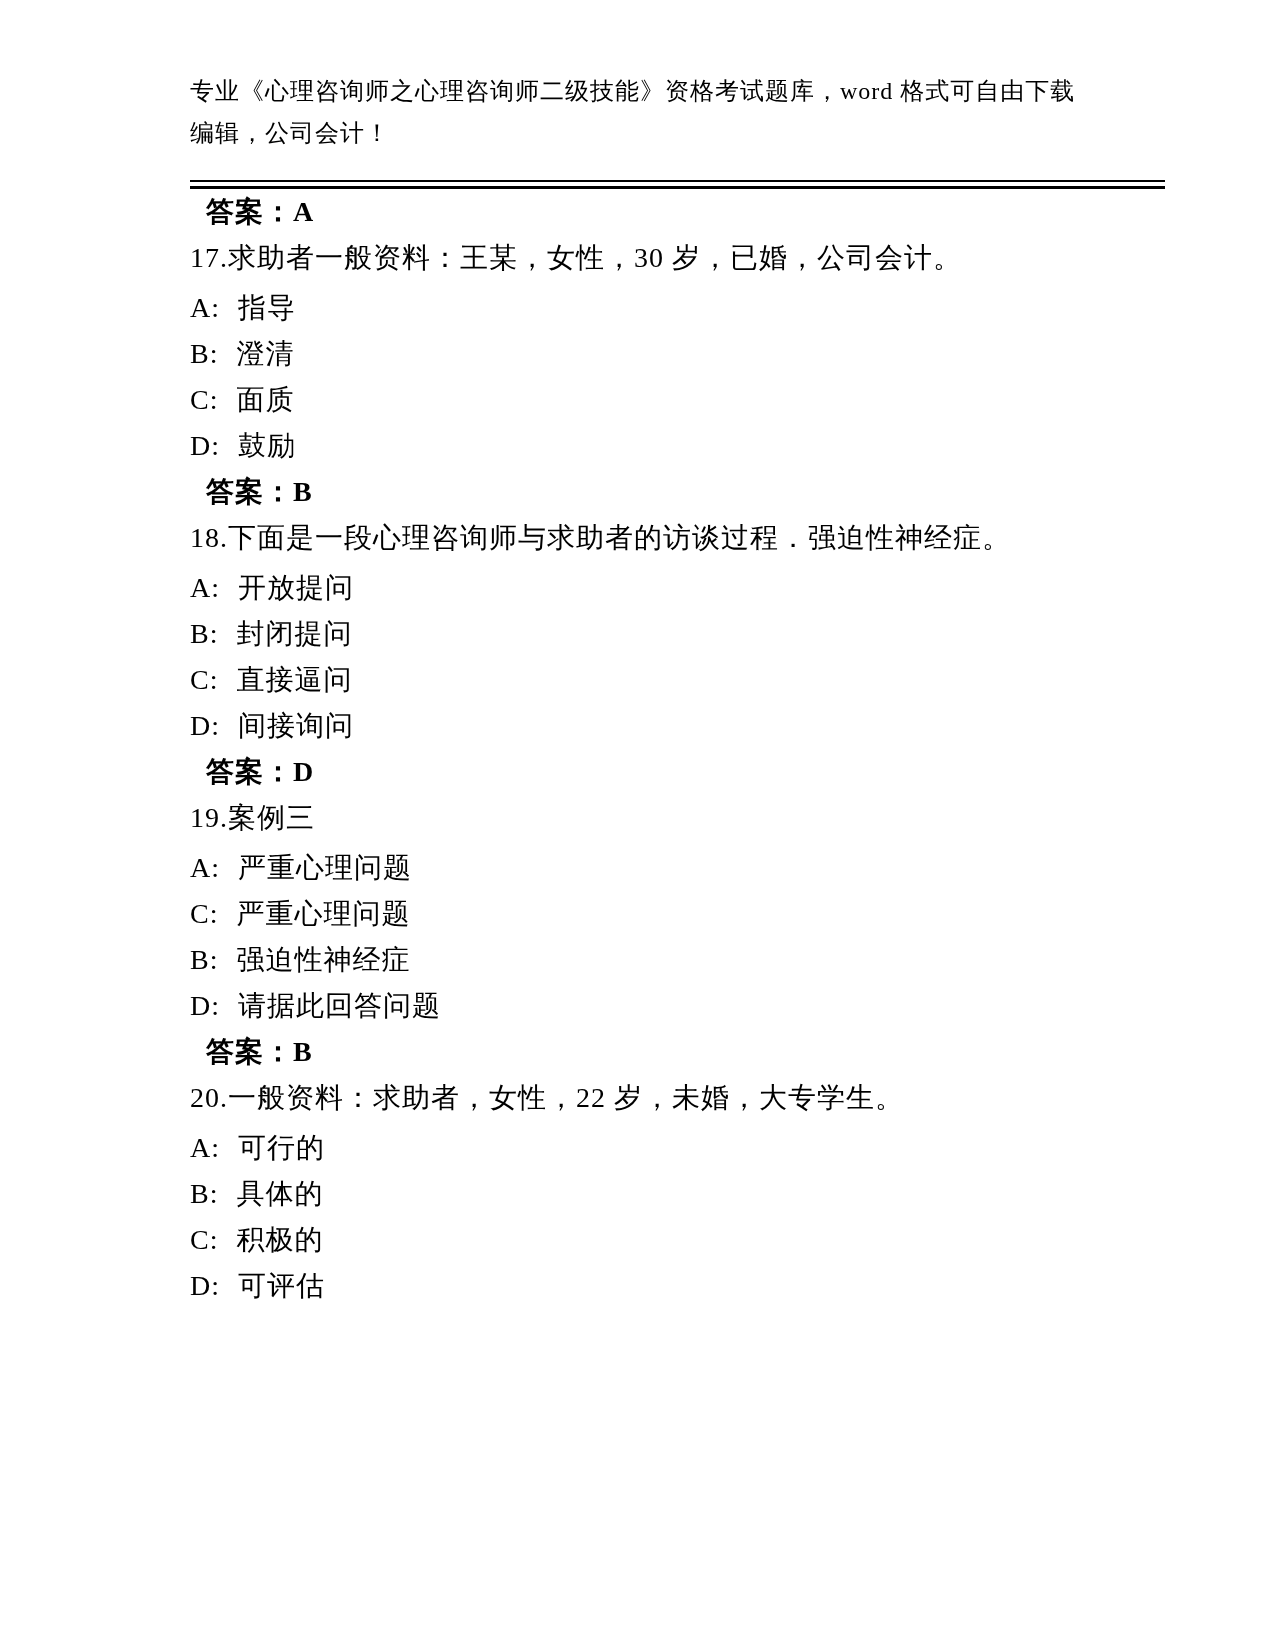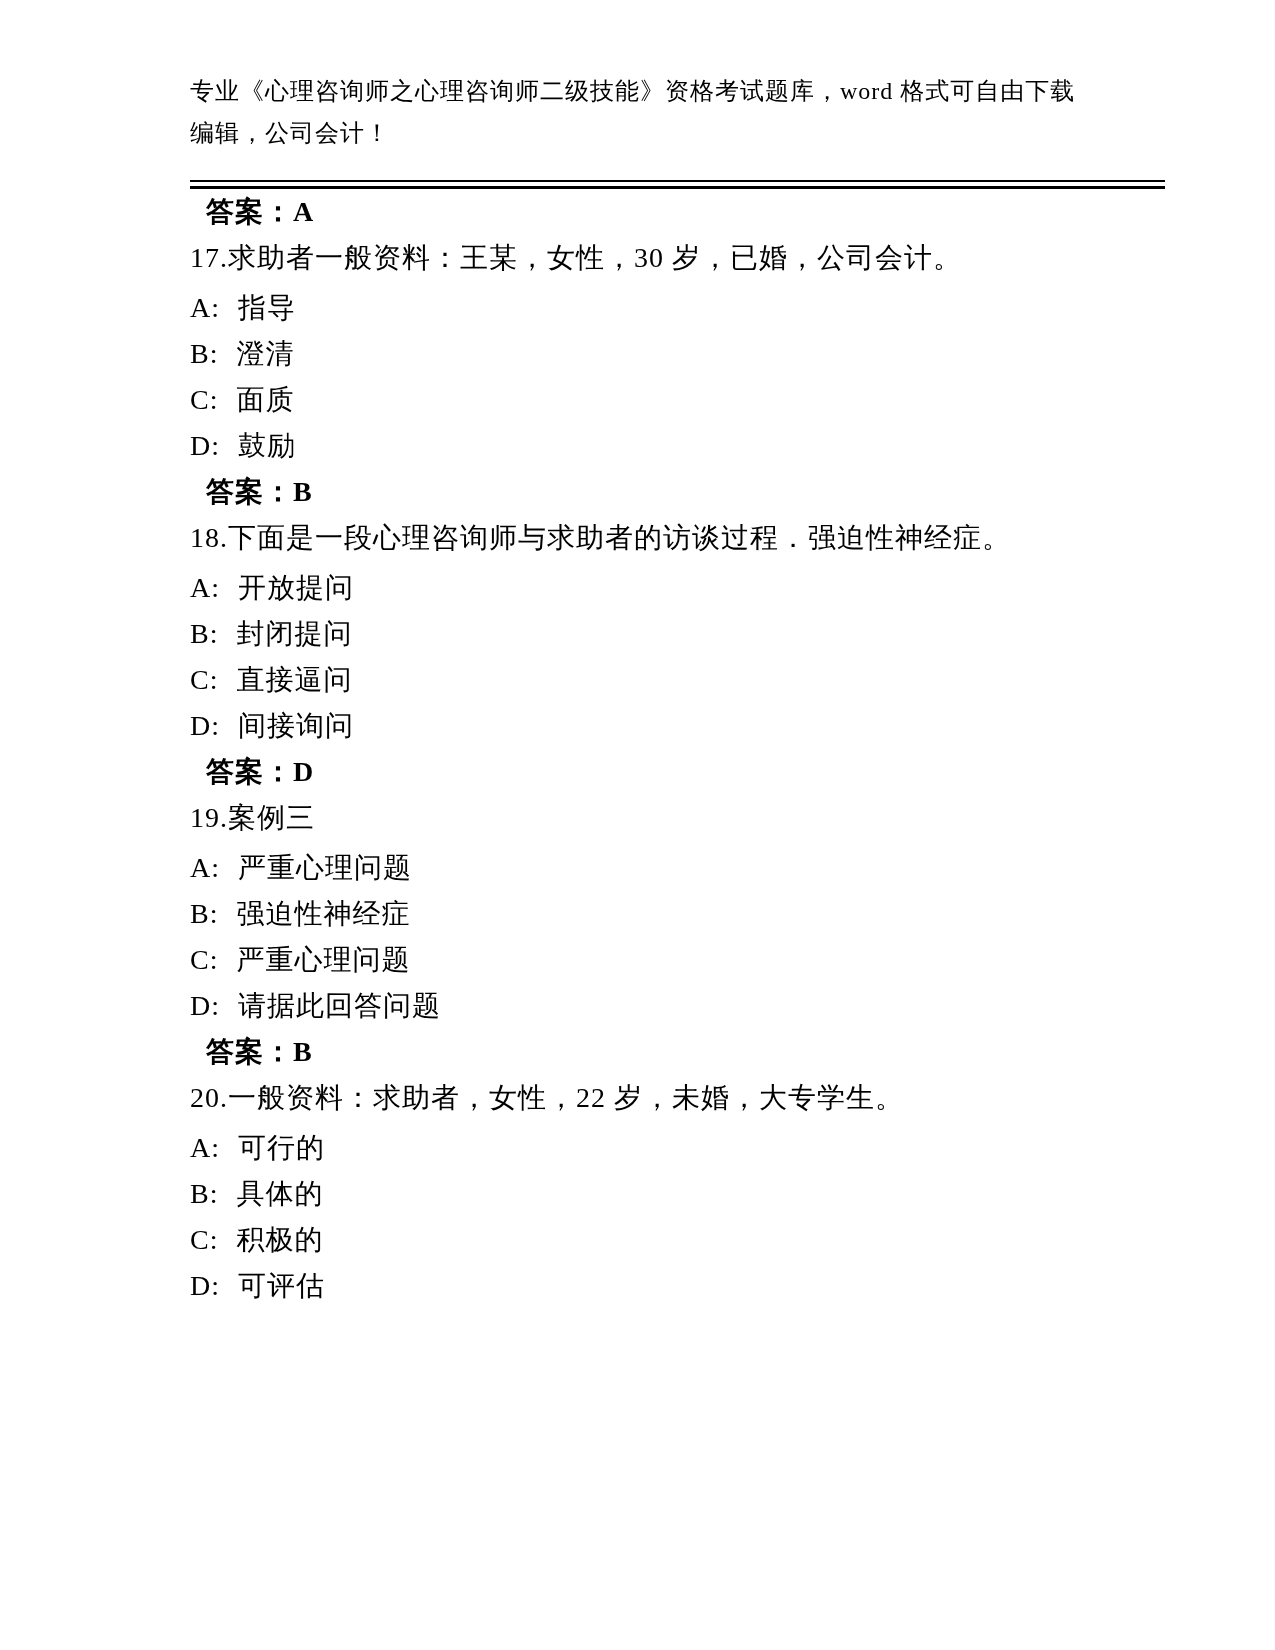--- a/index.html
+++ b/index.html
@@ -43,22 +43,22 @@
 
   <div class="line question"><span>18.</span><span>下面是一段心理咨询师与求助者的访谈过程．强迫性神经症。</span></div>
   <div class="line option"><span class="opt-label">A:</span><span>开放提问</span></div>
   <div class="line option"><span class="opt-label">B:</span><span>封闭提问</span></div>
   <div class="line option"><span class="opt-label">C:</span><span>直接逼问</span></div>
   <div class="line option"><span class="opt-label">D:</span><span>间接询问</span></div>
   <div class="line answer"><span>答案：</span><span>D</span></div>
 
   <div class="line question"><span>19.</span><span>案例三</span></div>
   <div class="line option"><span class="opt-label">A:</span><span>严重心理问题</span></div>
+  <div class="line option"><span class="opt-label">C:</span><span>严重心理问题</span></div>
   <div class="line option"><span class="opt-label">B:</span><span>强迫性神经症</span></div>
-  <div class="line option"><span class="opt-label">C:</span><span>严重心理问题</span></div>
   <div class="line option"><span class="opt-label">D:</span><span>请据此回答问题</span></div>
   <div class="line answer"><span>答案：</span><span>B</span></div>
 
   <div class="line question"><span>20.</span><span>一般资料：求助者，女性，22 岁，未婚，大专学生。</span></div>
   <div class="line option"><span class="opt-label">A:</span><span>可行的</span></div>
   <div class="line option"><span class="opt-label">B:</span><span>具体的</span></div>
   <div class="line option"><span class="opt-label">C:</span><span>积极的</span></div>
   <div class="line option"><span class="opt-label">D:</span><span>可评估</span></div>
 
 </div>

